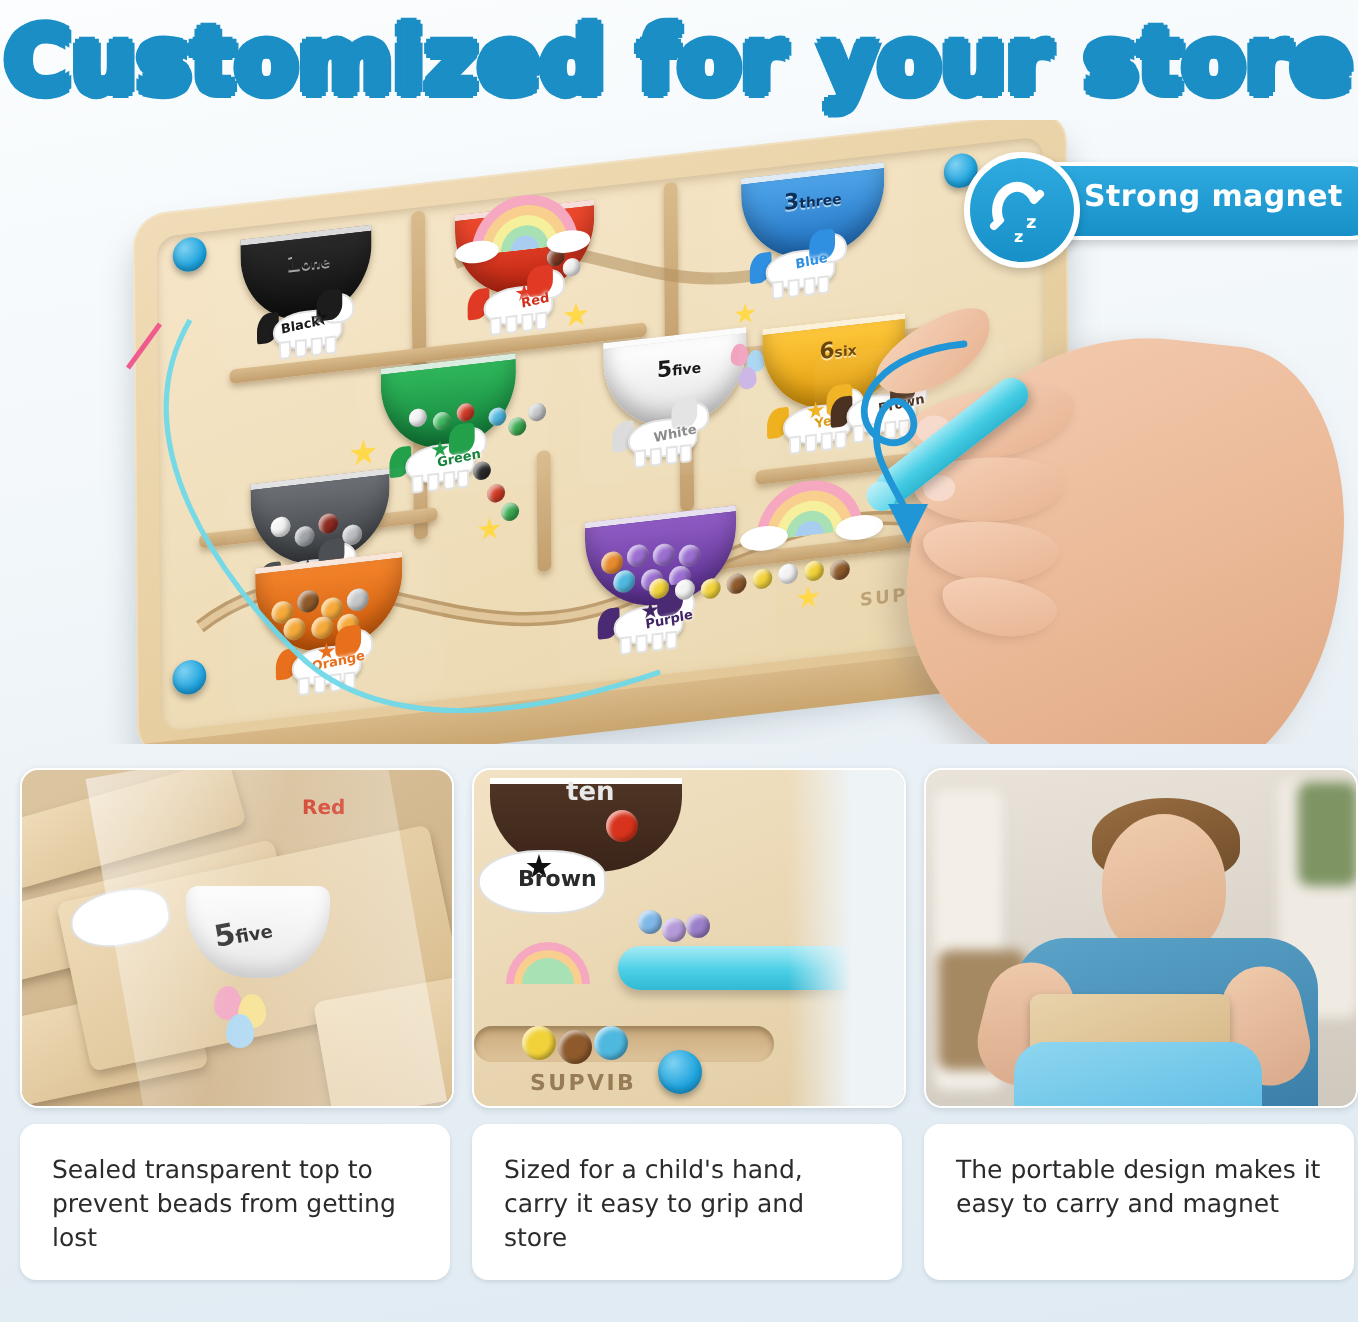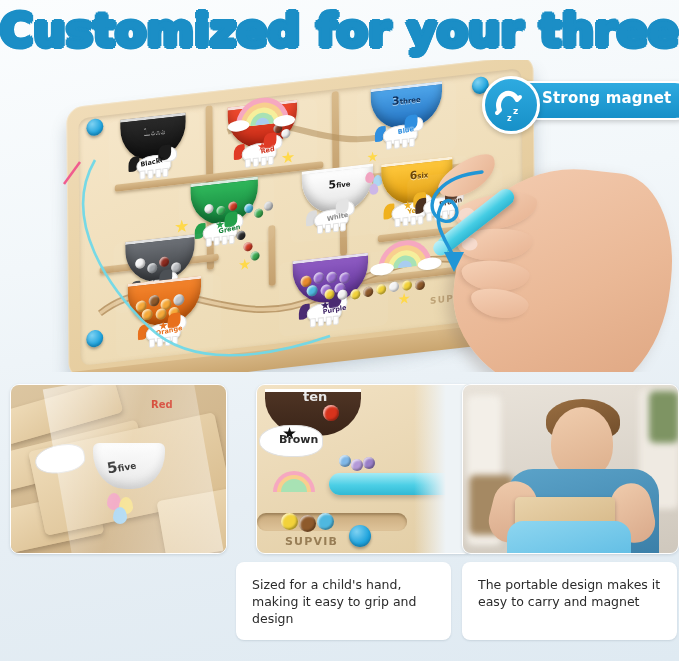--- a/index.html
+++ b/index.html
@@ -153,21 +153,21 @@
     border:3px solid #ffffff;box-shadow:0 2px 5px rgba(0,0,0,.2);
   }
 
   
   .thumbs{position:absolute;left:0;top:384px;width:679px;height:172px;}
   .thumb{
     position:absolute;top:0;width:215px;height:168px;border-radius:9px;overflow:hidden;
     background:#e8eef2;box-shadow:0 1px 3px rgba(80,100,115,.2);border:1px solid #ffffff;
   }
   #thumb-0{left:10px;}
-  #thumb-1{left:236px;margin-left:20px;}
+  #thumb-1{left:236px;}
   #thumb-2{left:462px;}
 
   
   .t1-bg{position:absolute;inset:0;background:linear-gradient(150deg,#dcc6a1,#c9ab7e);}
   .t1-plank{position:absolute;background:linear-gradient(160deg,#efdcb9,#d9bd8f);border-radius:5px;
     box-shadow:0 3px 5px rgba(90,70,45,.35);}
   .t1-cup{position:absolute;left:82px;top:58px;width:72px;height:46px;
     background:linear-gradient(180deg,#fdfdfd,#e4e4e4);border-radius:6px 6px 45% 45%/6px 6px 80% 80%;
     box-shadow:inset 0 -5px 8px rgba(0,0,0,.15);}
   .t1-glass{position:absolute;left:48px;top:-10px;width:150px;height:200px;
@@ -211,21 +211,21 @@
   #cap-0{left:10px;} #cap-1{left:236px;} #cap-2{left:462px;}
   .caption p{
     margin:0;padding:14px 14px 0 16px;
     font-family:"DejaVu Sans", sans-serif;font-size:12.5px;line-height:17px;color:#2b2b2b;
   }
 </style>
 </head>
 <body>
 
 <div class="title-wrap">
-  <span class="title">Customized for your three</span>
+  <span class="title">Customized for your store</span>
 </div>
 
 <div class="hero">
 
   <div class="board-shadow"></div>
 
   <div class="board">
     <div class="board-edge"></div>
     <div class="board-inner">
 
@@ -610,19 +610,22 @@
     <div class="t3-boy-head"></div>
     <div class="t3-shirt"></div>
     <div class="t3-arm" style="left:28px;top:96px;width:44px;height:62px;transform:rotate(14deg);"></div>
     <div class="t3-arm" style="left:150px;top:98px;width:40px;height:60px;transform:rotate(-12deg);"></div>
     <div class="t3-board"></div>
     <div class="t3-pack"></div>
   </div>
 </div>
 
 <div class="captions">
+  <div class="caption" id="cap-0">
+    <p>Sealed transparent top to prevent  beads from getting lost</p>
+  </div>
   <div class="caption" id="cap-1">
-    <p>Sized for a child's hand, making it easy to grip and design</p>
+    <p>Sized for a child's hand, carry it easy to grip and store</p>
   </div>
   <div class="caption" id="cap-2">
     <p>The portable design makes it easy to carry and magnet</p>
   </div>
 </div>
 
 </body></html>

